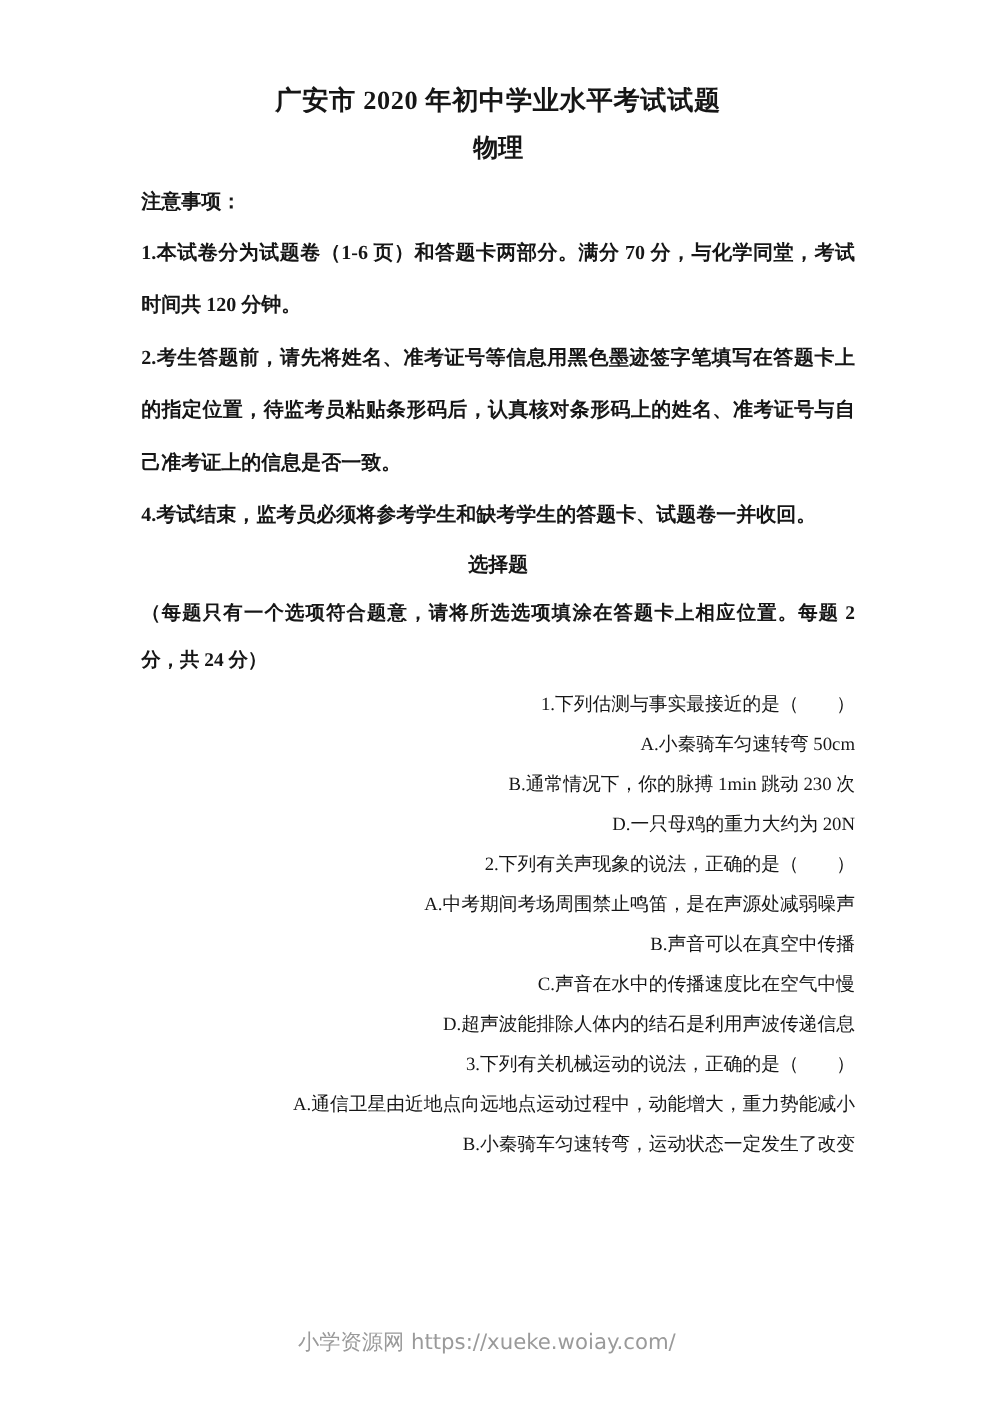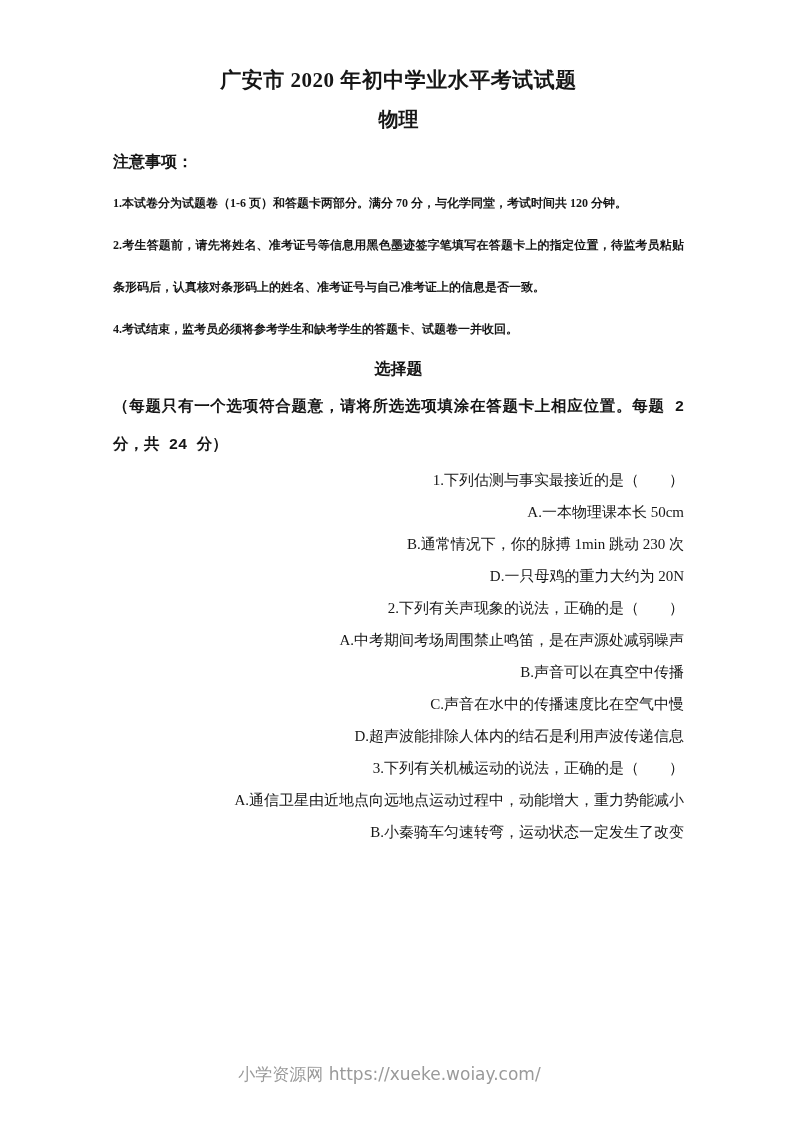--- a/index.html
+++ b/index.html
@@ -35,39 +35,38 @@
     line-height: 26px;
   }
   .notice-heading {
     margin: 0;
     font-size: 16px;
     font-weight: bold;
     line-height: 40px;
   }
   .notice-item {
     margin: 0;
-    font-size: 12px;
+    font-size: 16px;
     font-weight: bold;
     line-height: 42px;
     text-align: justify;
   }
   .section-heading {
     margin: 0;
     font-size: 16px;
     font-weight: bold;
     text-align: center;
     line-height: 38px;
   }
   .instruction {
     margin: 0;
     font-size: 15.5px;
     font-weight: bold;
     line-height: 38px;
     text-align: justify;
-    font-family: Liberation Mono, monospace;
   }
   .question { margin: 0; text-align: right; }
   .stem {
     margin: 0;
     font-size: 15px;
     font-weight: normal;
     line-height: 32px;
   }
   .option {
     margin: 0;
@@ -105,21 +104,21 @@
     <p class="notice-item">2.考生答题前，请先将姓名、准考证号等信息用黑色墨迹签字笔填写在答题卡上的指定位置，待监考员粘贴条形码后，认真核对条形码上的姓名、准考证号与自己准考证上的信息是否一致。</p>
     <p class="notice-item">4.考试结束，监考员必须将参考学生和缺考学生的答题卡、试题卷一并收回。</p>
   </div>
 
   <h3 class="section-heading">选择题</h3>
   <p class="instruction">（每题只有一个选项符合题意，请将所选选项填涂在答题卡上相应位置。每题 2 分，共 24 分）</p>
 
   <div>
       <div class="question">
         <p class="stem">1.下列估测与事实最接近的是（　　）</p>
-        <p class="option"><span class="opt-label">A.</span><span class="opt-text">一本物理课本长 50cm</span></p>
+        <p class="option"><span class="opt-label">A.</span><span class="opt-text">小秦骑车匀速转弯 50cm</span></p>
         <p class="option"><span class="opt-label">B.</span><span class="opt-text">通常情况下，你的脉搏 1min 跳动 230 次</span></p>
         <p class="option"><span class="opt-label">D.</span><span class="opt-text">一只母鸡的重力大约为 20N</span></p>
       </div>
       <div class="question">
         <p class="stem">2.下列有关声现象的说法，正确的是（　　）</p>
         <p class="option"><span class="opt-label">A.</span><span class="opt-text">中考期间考场周围禁止鸣笛，是在声源处减弱噪声</span></p>
         <p class="option"><span class="opt-label">B.</span><span class="opt-text">声音可以在真空中传播</span></p>
         <p class="option"><span class="opt-label">C.</span><span class="opt-text">声音在水中的传播速度比在空气中慢</span></p>
         <p class="option"><span class="opt-label">D.</span><span class="opt-text">超声波能排除人体内的结石是利用声波传递信息</span></p>
       </div>

